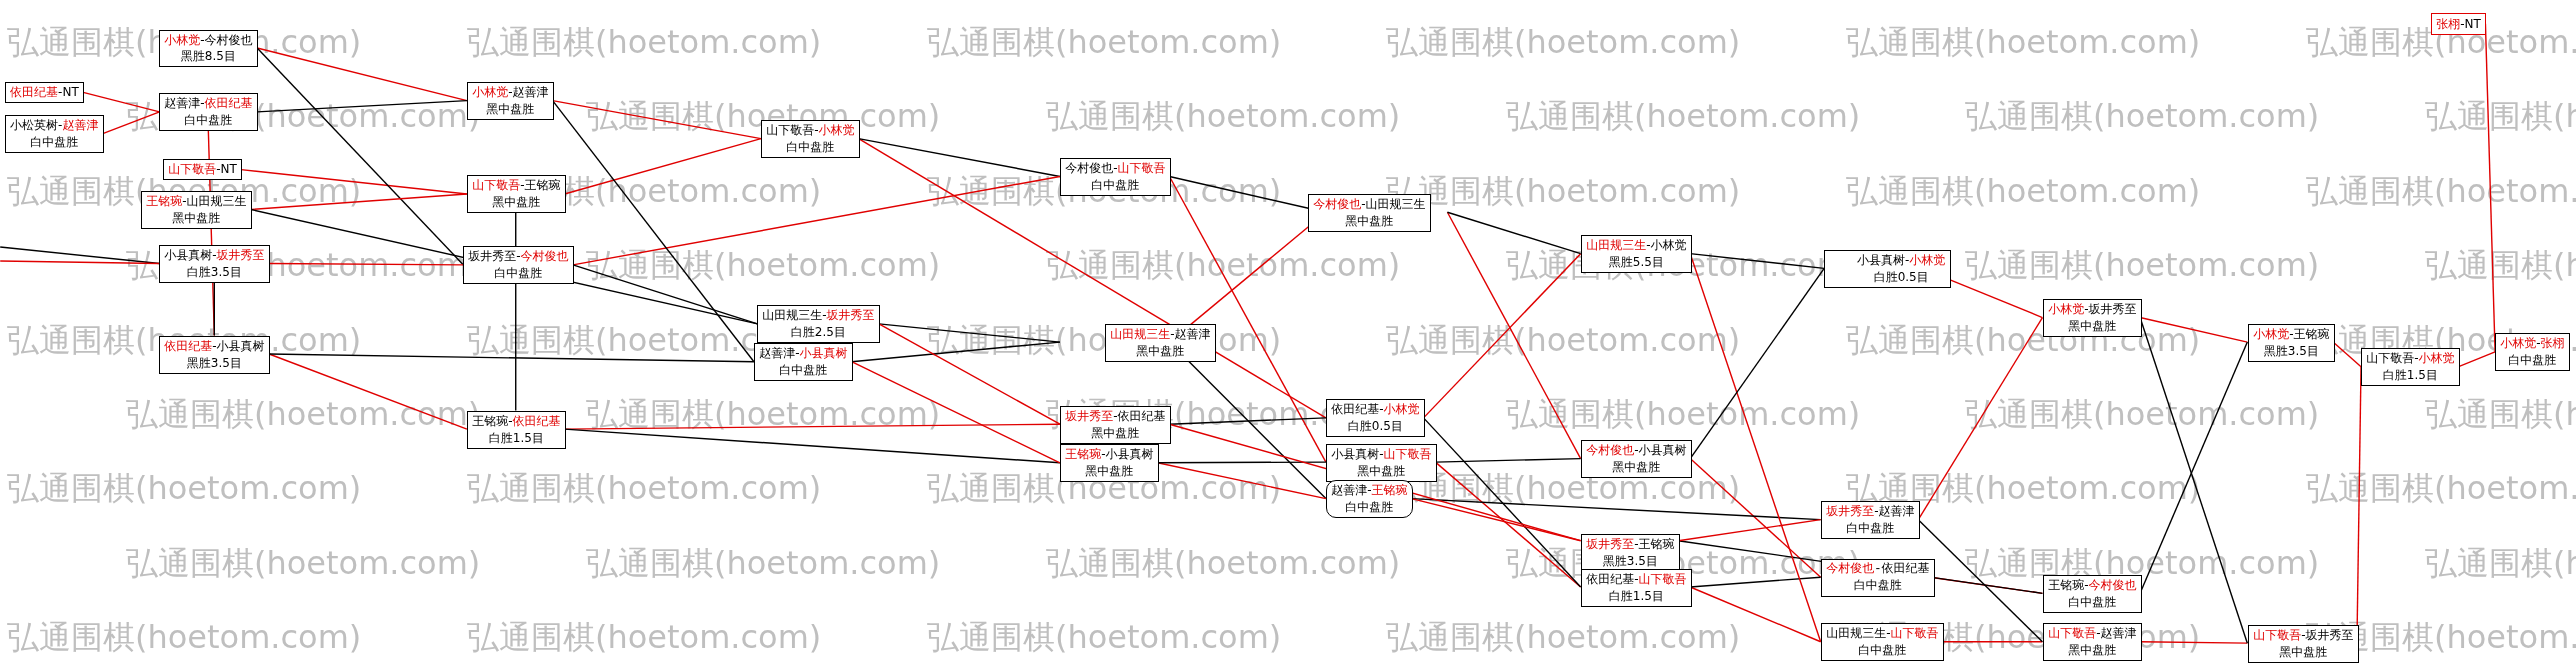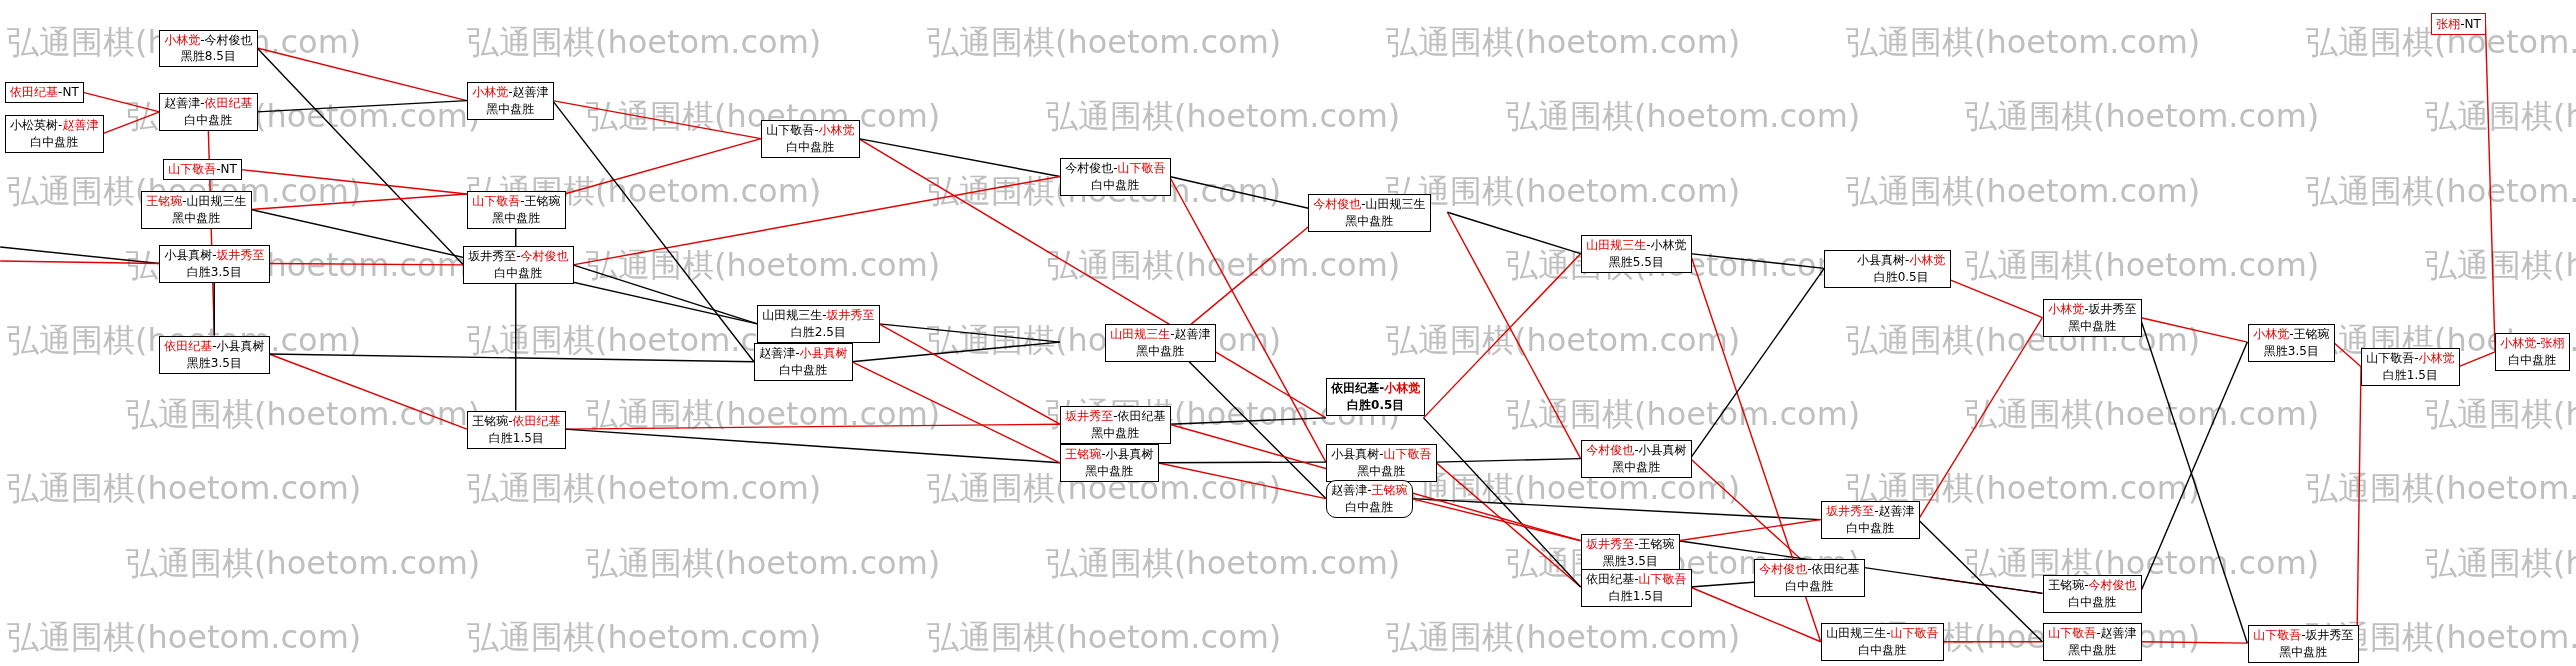--- a/index.html
+++ b/index.html
@@ -170,21 +170,21 @@
         <div class="result">白胜3.5目</div>
       </div>
       <div class="box" style="left: 159px; top: 336px;">
         <div class="players"><span class="win">依田纪基</span><span>-小县真树</span></div>
         <div class="result">黑胜3.5目</div>
       </div>
       <div class="box" style="left: 467px; top: 82px;">
         <div class="players"><span class="win">小林觉</span><span>-赵善津</span></div>
         <div class="result">黑中盘胜</div>
       </div>
-      <div class="box" style="left: 467px; top: 175px; margin-top: 16px;">
+      <div class="box" style="left: 467px; top: 175px;">
         <div class="players"><span class="win">山下敬吾</span><span>-王铭琬</span></div>
         <div class="result">黑中盘胜</div>
       </div>
       <div class="box" style="left: 463px; top: 246px;">
         <div class="players"><span>坂井秀至-</span><span class="win">今村俊也</span></div>
         <div class="result">白中盘胜</div>
       </div>
       <div class="box" style="left: 467px; top: 411px;">
         <div class="players"><span>王铭琬-</span><span class="win">依田纪基</span></div>
         <div class="result">白胜1.5目</div>
@@ -214,21 +214,21 @@
         <div class="result">黑中盘胜</div>
       </div>
       <div class="box" style="left: 1060px; top: 444px;">
         <div class="players"><span class="win">王铭琬</span><span>-小县真树</span></div>
         <div class="result">黑中盘胜</div>
       </div>
       <div class="box" style="left: 1261px; top: 194px; margin-left: 47px;">
         <div class="players"><span class="win">今村俊也</span><span>-山田规三生</span></div>
         <div class="result">黑中盘胜</div>
       </div>
-      <div class="box" style="left: 1326px; top: 378px; font-weight: bold;">
+      <div class="box" style="left: 1326px; top: 399px;">
         <div class="players"><span>依田纪基-</span><span class="win">小林觉</span></div>
         <div class="result">白胜0.5目</div>
       </div>
       <div class="box" style="left: 1326px; top: 444px;">
         <div class="players"><span>小县真树-</span><span class="win">山下敬吾</span></div>
         <div class="result">黑中盘胜</div>
       </div>
       <div class="box" style="left: 1326px; top: 480px; border-radius: 10px;">
         <div class="players"><span>赵善津-</span><span class="win">王铭琬</span></div>
         <div class="result">白中盘胜</div>
@@ -250,21 +250,21 @@
         <div class="result">白胜1.5目</div>
       </div>
       <div class="box" style="left: 1824px; top: 250px; padding-left: 32px;">
         <div class="players"><span>小县真树-</span><span class="win">小林觉</span></div>
         <div class="result">白胜0.5目</div>
       </div>
       <div class="box" style="left: 1821px; top: 501px;">
         <div class="players"><span class="win">坂井秀至</span><span>-赵善津</span></div>
         <div class="result">白中盘胜</div>
       </div>
-      <div class="box" style="left: 1754px; top: 559px;">
+      <div class="box" style="left: 1821px; top: 559px; font-family: Liberation Mono, monospace;">
         <div class="players"><span class="win">今村俊也</span><span>-依田纪基</span></div>
         <div class="result">白中盘胜</div>
       </div>
       <div class="box" style="left: 1821px; top: 623px;">
         <div class="players"><span>山田规三生-</span><span class="win">山下敬吾</span></div>
         <div class="result">白中盘胜</div>
       </div>
       <div class="box" style="left: 2043px; top: 299px;">
         <div class="players"><span class="win">小林觉</span><span>-坂井秀至</span></div>
         <div class="result">黑中盘胜</div>

